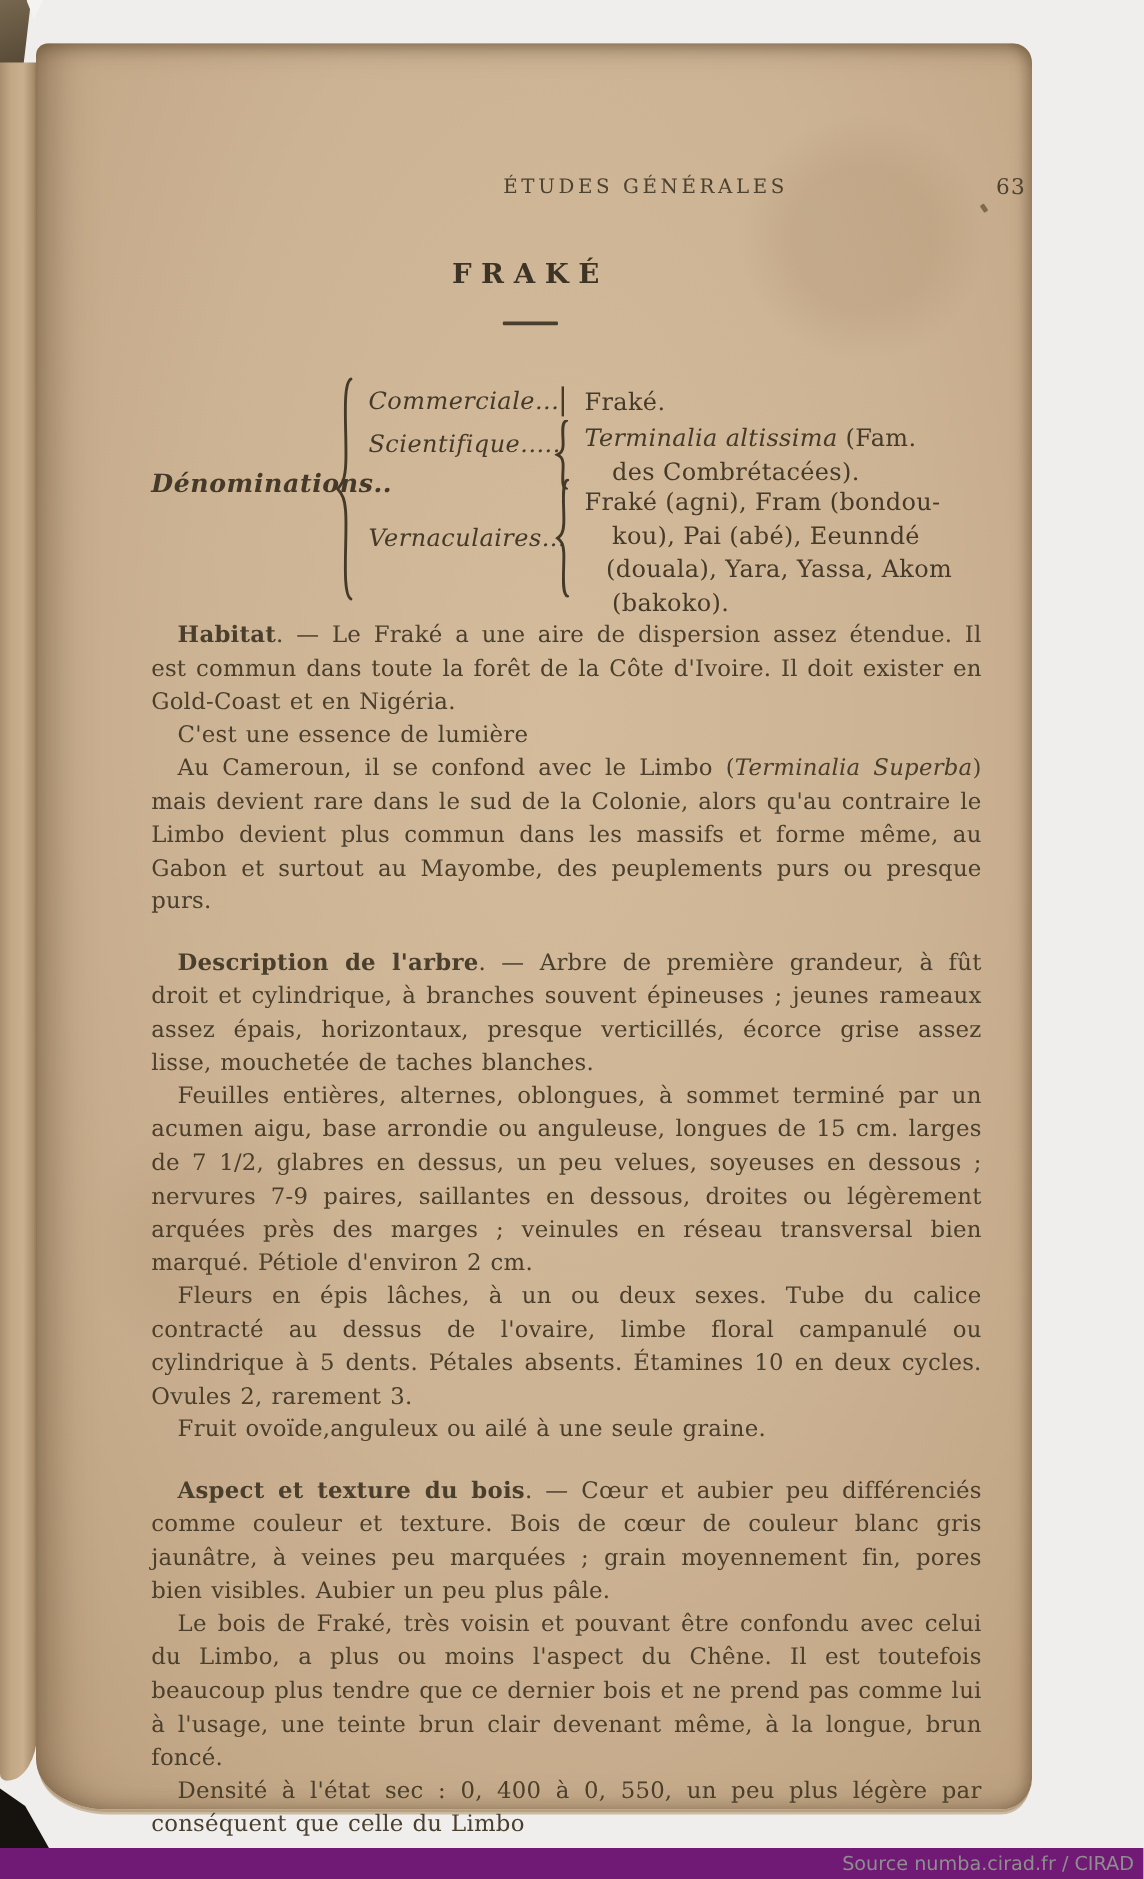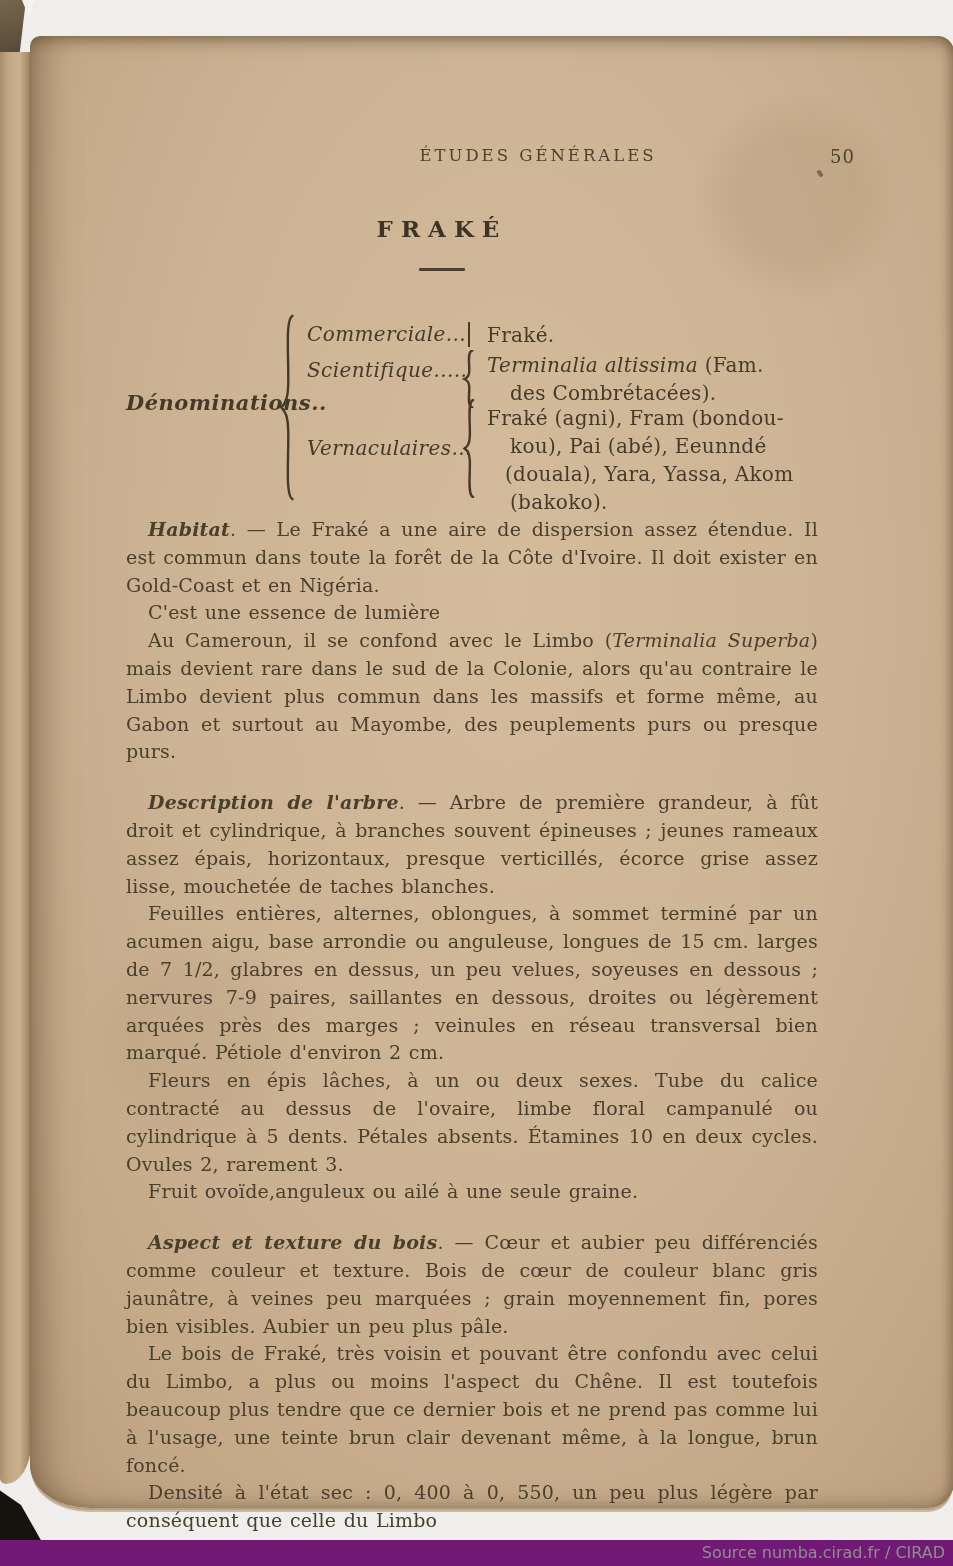--- a/index.html
+++ b/index.html
@@ -3,21 +3,21 @@
 <meta charset="utf-8">
 <style>
   html,body{margin:0;padding:0;}
   body{
     width:953px;height:1566px;position:relative;overflow:hidden;
     background:#efeeec;
     font-family:"DejaVu Serif", serif;
   }
   
   .page{
-    position:absolute;left:30px;top:36px;width:924px;height:1472px;
+    position:absolute;left:30px;top:36px;width:830px;height:1472px;
     background:
       radial-gradient(circle at 83% 11%, rgba(150,120,85,.16) 0 4%, transparent 7%),
       radial-gradient(circle at 18% 68%, rgba(150,120,85,.10) 0 5%, transparent 9%),
       radial-gradient(ellipse at 52% 38%, #d3bb9c 0%, #ccb394 50%, #c3a887 82%, #b99d7c 100%);
     border-radius:10px 16px 26px 60px / 10px 16px 26px 42px;
     box-shadow:
       inset 24px 0 36px -14px rgba(92,70,44,.55),
       inset 0 12px 16px -10px rgba(92,70,44,.65),
       inset -10px 0 12px -6px rgba(110,86,58,.55),
       inset 0 -8px 16px -8px rgba(92,70,44,.35),
@@ -82,38 +82,38 @@
   .v-vern3{left:384px;top:176px;}
   .it{font-style:italic;}
   
   .bodytext{
     position:absolute;left:96px;top:480px;width:692px;
     font-size:19px;line-height:27.8px;color:#4a3e2c;
     text-align:justify;word-spacing:1.2px;letter-spacing:.2px;
   }
   .bodytext p{margin:0;text-indent:22px;}
   .bodytext p.gap{margin-top:23px;}
-  .lead{font-weight:bold;font-style:italic;}
+  .lead{font-weight:bold;}
   
   .footer-bar{
     position:absolute;left:0;top:1540px;width:953px;height:26px;background:#701a75;
     font-family:"DejaVu Sans", sans-serif;font-size:16px;color:#8e8e8e;
     line-height:25px;text-align:right;box-sizing:border-box;padding-right:8px;
   }
 </style>
 </head>
 <body>
 
 <div>
 
   <div class="page">
 
     <div class="running-head">
       <span class="head-title">ÉTUDES GÉNÉRALES</span>
-      <span class="page-num">50</span>
+      <span class="page-num">63</span>
     </div>
 
     <div class="doc-title">FRAKÉ</div>
     <div class="title-rule"></div>
     <div class="printer-mark"></div>
 
     <div class="denoms">
       <span class="label">Dénominations..</span>
 
       <span class="brace brace-main">

